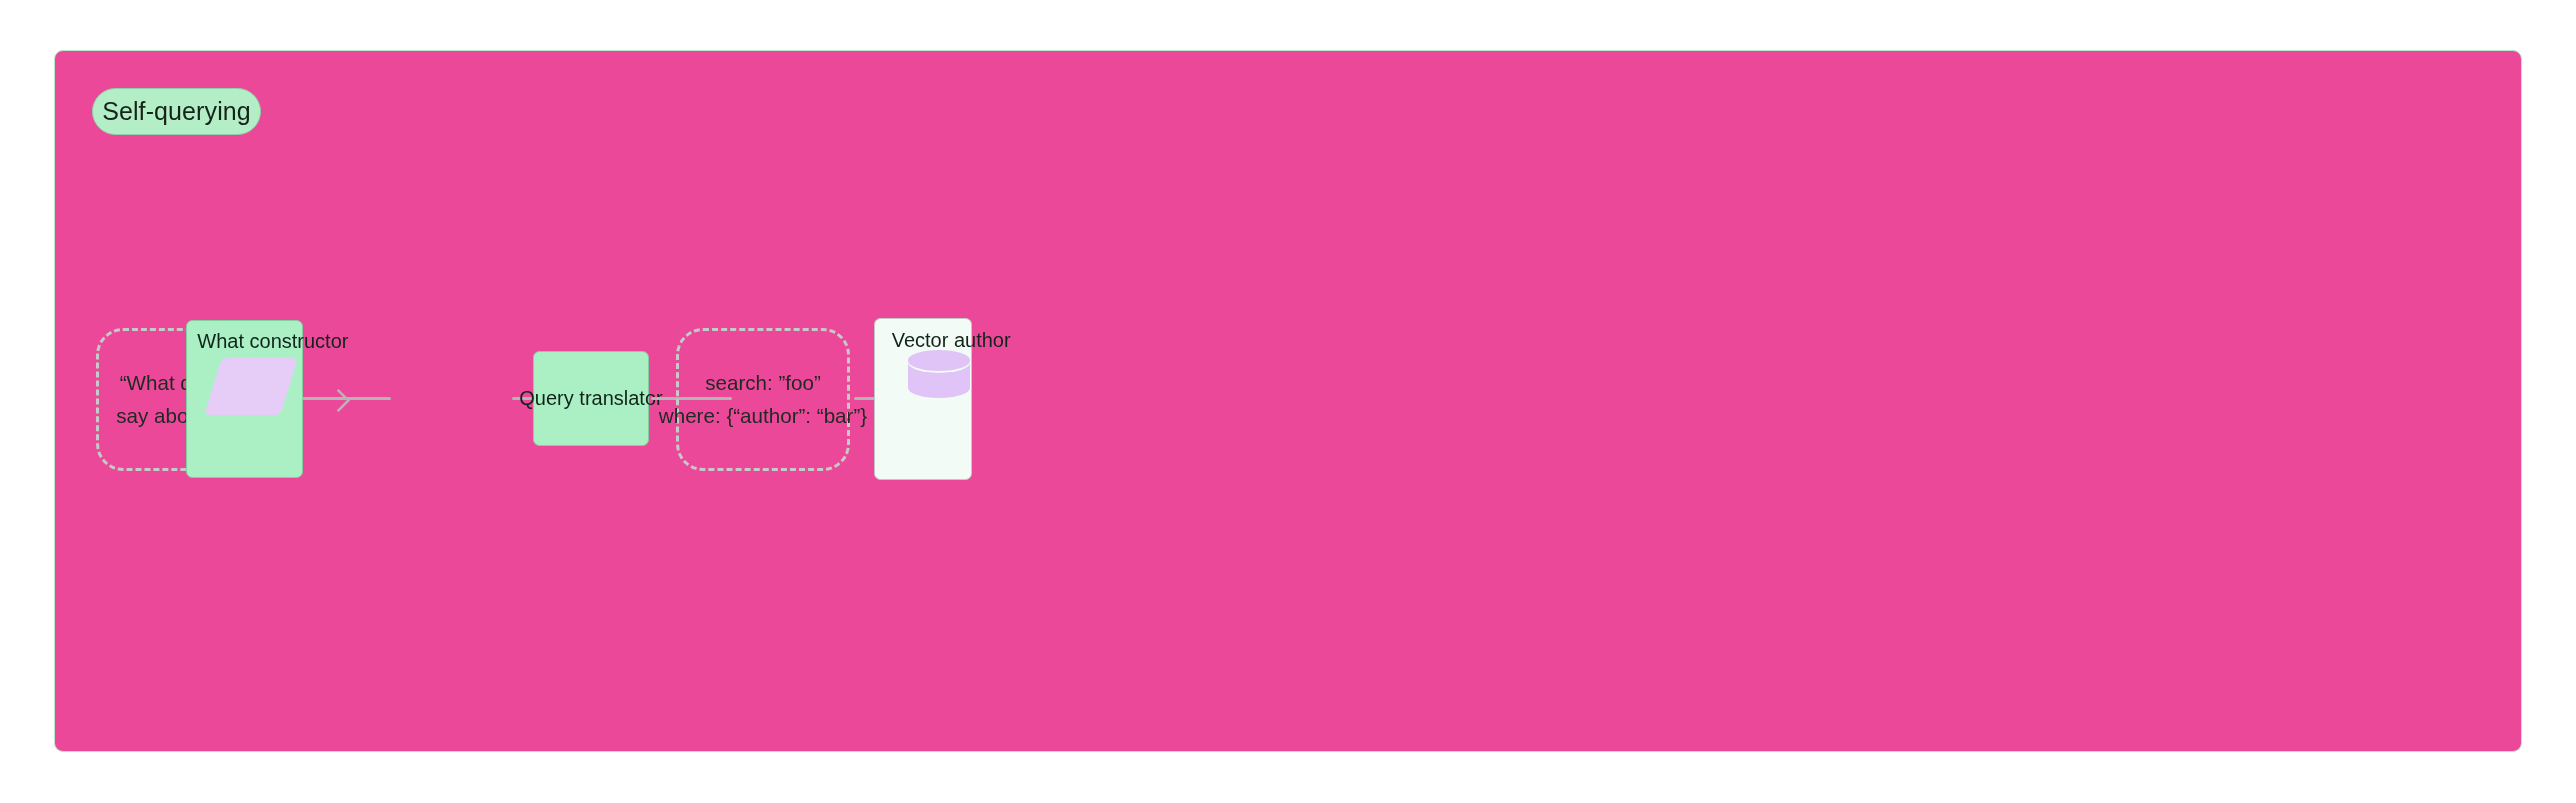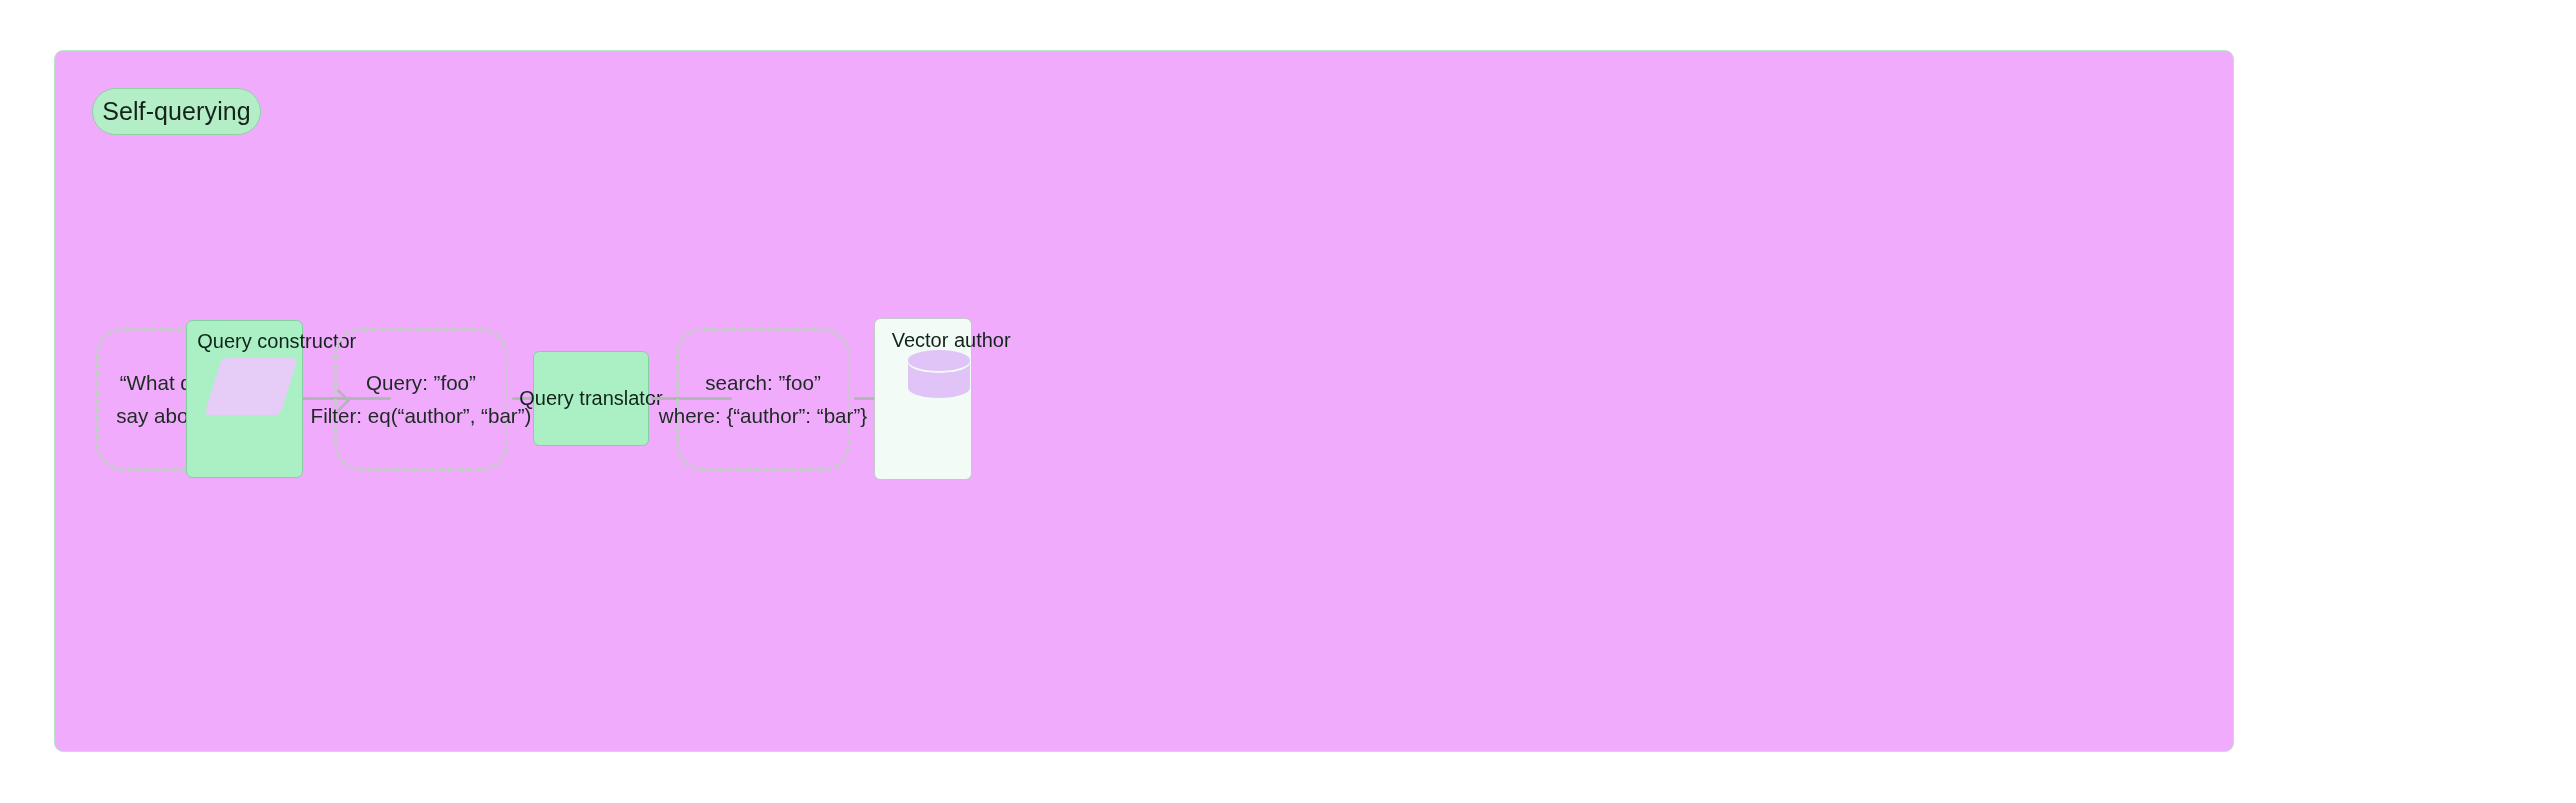--- a/index.html
+++ b/index.html
@@ -20,24 +20,24 @@
     left: 0; top: 0;
     width: 2576px;
     height: 804px;
     background: #ffffff;
   }
 
   .subgraph-container {
     position: absolute;
     left: 54px;
     top: 50px;
-    width: 2180px;
+    width: 2468px;
     height: 702px;
     box-sizing: border-box;
-    background: #f0abfc;
+    background: #ec4899;
     border: 1.3px solid #b9e7c9;
     border-radius: 9px;
     text-align: center;
   }
 
   
   .subgraph-title {
     position: absolute;
     left: 37px;
     top: 37px;
@@ -185,30 +185,26 @@
 
     <div class="node node-dashed" style="left:41px; top:277px; width:171px; height:143px;">
       <div class="line">“What did bar</div>
       <div class="line">say about foo”</div>
     </div>
 
     <div class="connector" style="left:216px; top:346px; width:71px;"></div>
     <div class="arrowhead" style="left:275px; top:341px;"></div>
 
     <div class="node node-green" style="left:131px; top:269px; width:117px; height:158px;">
-      <div class="node-title">Query constructor</div>
+      <div class="node-title">What constructor</div>
       <div class="parallelogram"></div>
     </div>
 
     <div class="connector" style="left:251px; top:346px; width:85px;"></div>
 
-    <div class="node node-dashed" style="left:279px; top:277px; width:174px; height:143px;">
-      <div class="line">Query: ”foo”</div>
-      <div class="line">Filter: eq(“author”, “bar”)</div>
-    </div>
 
     <div class="connector" style="left:457px; top:346px; width:70px;"></div>
     <div class="arrowhead" style="left:515px; top:341px;"></div>
 
     <div class="node node-green centered" style="left:478px; top:300px; width:116px; height:95px;">
       <div class="node-title">Query translator</div>
     </div>
 
     <div class="connector" style="left:596px; top:346px; width:81px;"></div>
 

